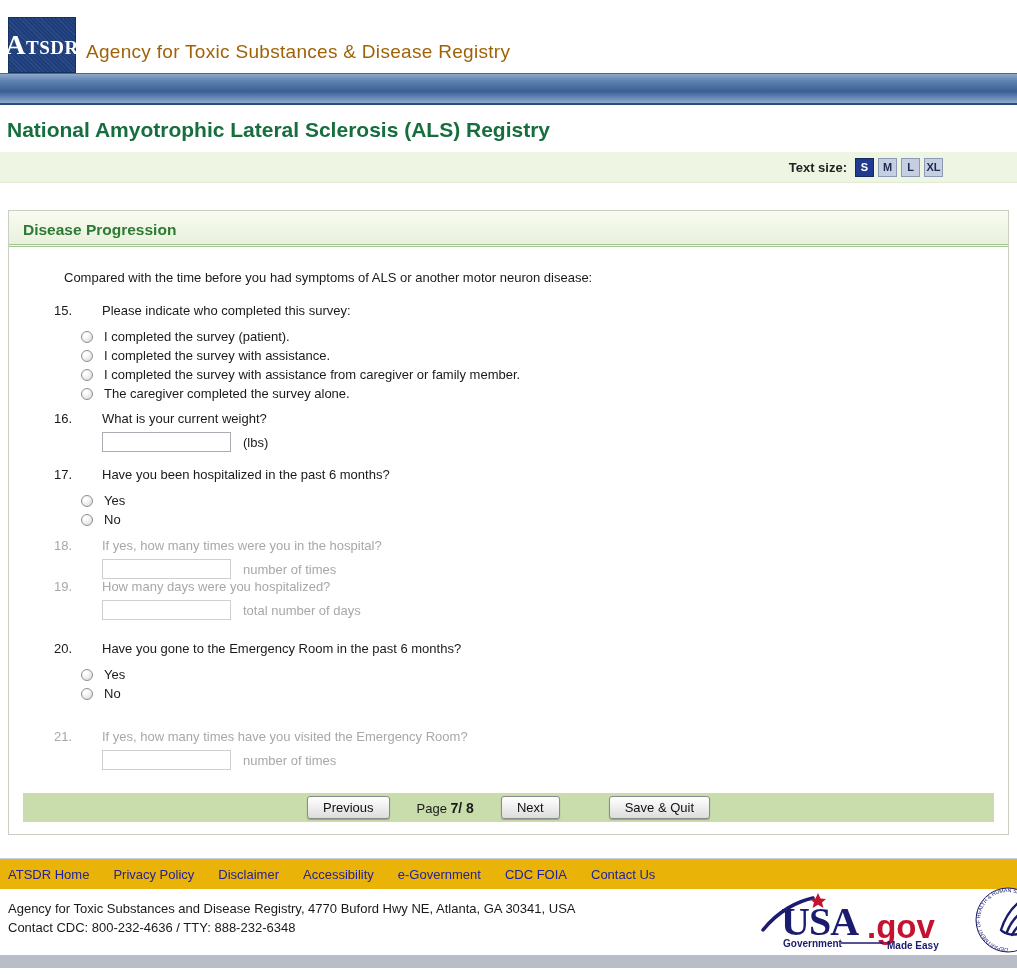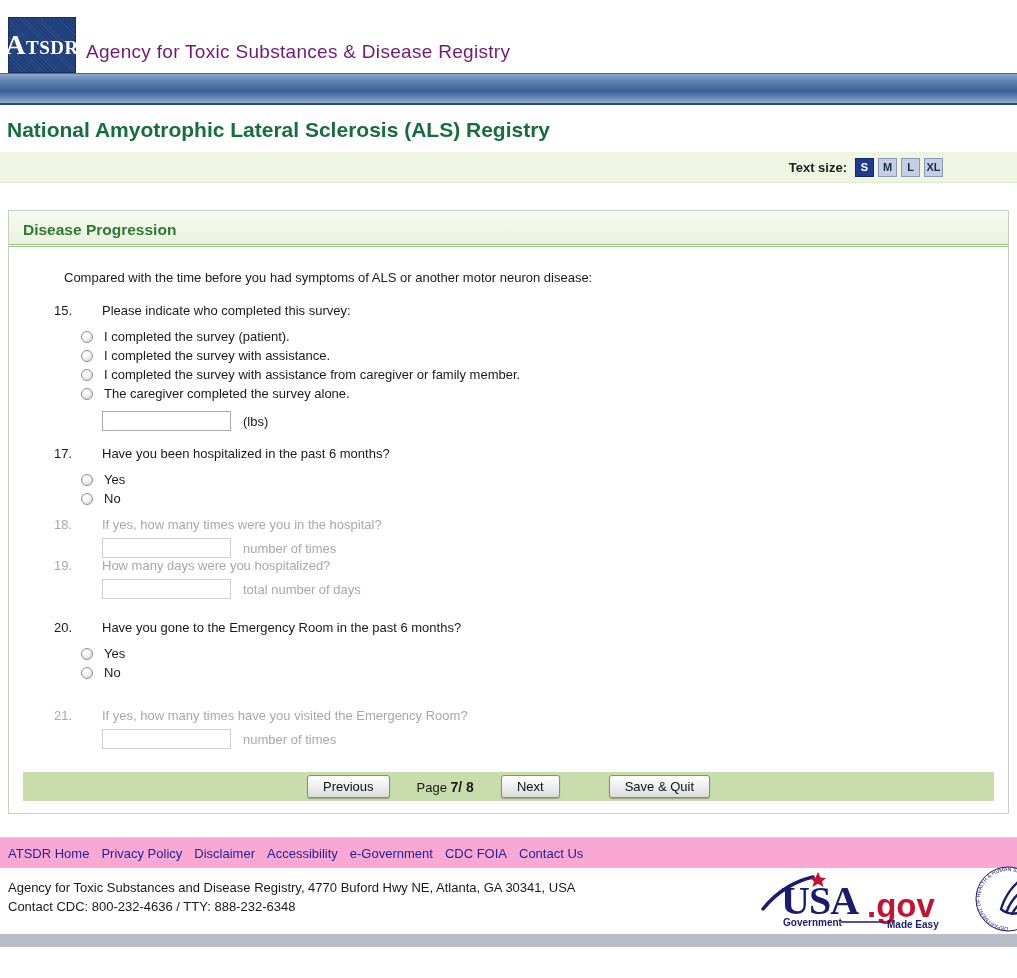--- a/index.html
+++ b/index.html
@@ -21,21 +21,21 @@
     background-image:repeating-linear-gradient(45deg,rgba(255,255,255,.07) 0 1px,transparent 1px 3px);
     display:flex;align-items:center;justify-content:center;
     border:1px solid #16305f;
   }
   .atsdr-logo-text{
     display:inline-block;color:#fff;font-family:"Liberation Serif",serif;
     font-weight:bold;font-size:19px;letter-spacing:.5px;line-height:1;
   }
   .atsdr-logo-text::first-letter{font-size:28px;}
   .agency-name{
-    position:absolute;left:86px;top:41px;font-size:19px;color:#701a75;letter-spacing:.3px;
+    position:absolute;left:86px;top:41px;font-size:19px;color:#a16207;letter-spacing:.3px;
   }
   
   .blue-bar{
     height:32px;
     border-top:1px solid #46689e;border-bottom:2px solid #2a4a80;
     background:linear-gradient(to bottom,#8fa9cb 0%,#5d82b2 25%,#3c5f95 60%,#6d8cba 85%,#93accc 100%);
   }
   
   .title-band{height:47px;background:#fff;}
   .page-title{
@@ -94,22 +94,22 @@
     background:linear-gradient(#ffffff,#f0f0f0 45%,#dcdcdc);
     border:1px solid #8a8a8a;border-radius:3px;padding:3px 15px;cursor:pointer;
     box-shadow:0 1px 1px rgba(0,0,0,.25);
   }
   .page-ind{margin:0 27px;font-size:13px;}
   .page-num{font-weight:bold;font-size:14px;}
   .btn-next{margin-right:49px;}
   
   .gap-b{height:23px;background:#fff;}
   .links-bar{
-    height:31px;background:#f9a8d4;border-top:1px solid #c8cfe2;
-    display:flex;align-items:center;gap:12px;padding-left:8px;font-size:13px;
+    height:31px;background:#eab308;border-top:1px solid #c8cfe2;
+    display:flex;align-items:center;gap:24px;padding-left:8px;font-size:13px;
   }
   .links-bar a{color:var(--link-blue);text-decoration:none;}
   .address{position:relative;height:66px;padding:10px 0 0 8px;font-size:13px;line-height:19px;background:#fff;}
   .usagov{position:absolute;right:56px;top:3px;width:200px;height:60px;}
   .hhs{position:absolute;right:-26px;top:-4px;width:70px;height:70px;}
   .bottom-bar{height:13px;background:#b9bdc8;}
 </style>
 </head>
 <body>
 
@@ -158,20 +158,21 @@
               <span class="radio"></span>
               <span>I completed the survey with assistance from caregiver or family member.</span>
             </div>
             <div class="q-option">
               <span class="radio"></span>
               <span>The caregiver completed the survey alone.</span>
             </div>
           </div>
         </div>
         <div class="question" style="margin-top: 8px;">
+          <div class="q-head"><span class="q-num">16.</span><span class="q-text">What is your current weight?</span></div>
           <div class="q-input-row">
             <input type="text" class="txt" style="">
             <span class="unit">(lbs)</span>
           </div>
         </div>
         <div class="question" style="margin-top: 15px;">
           <div class="q-head"><span class="q-num">17.</span><span class="q-text">Have you been hospitalized in the past 6 months?</span></div>
           <div class="q-options">
             <div class="q-option">
               <span class="radio"></span>

